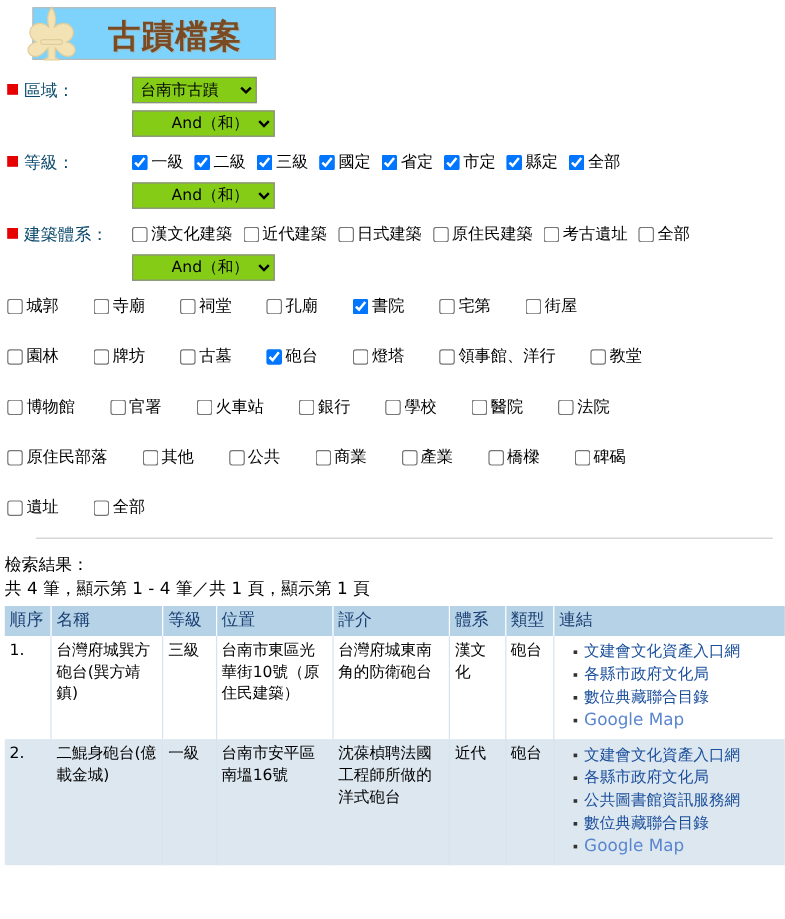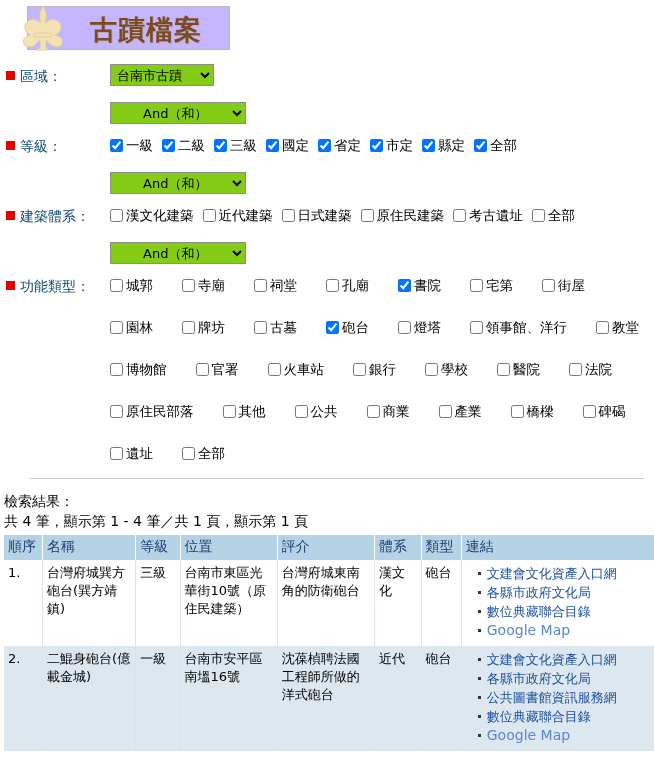--- a/index.html
+++ b/index.html
@@ -18,21 +18,21 @@
     font-size: 13px;
     color: #000000;
   }
 
   
   #logo-banner {
     margin: 6px 0 0 27px;
     width: 203px;
     height: 44px;
     border: 1px solid #b9b9b9;
-    background: #c4b5fd;
+    background: #7dd3fc;
     position: relative;
   }
   #logo-fleur {
     position: absolute;
     left: -18px;
     top: -5px;
     width: 66px;
     height: 54px;
   }
   #logo-title {
@@ -77,21 +77,21 @@
   select {
     font-family: "DejaVu Sans", "Liberation Sans", sans-serif;
     font-size: 13px;
     padding: 1px 2px;
     border: 1px solid #8c8c8c;
     background: #84cc16;
     color: #000;
     height: 22px;
   }
   select.sel-region { width: 104px; }
-  select.sel-bool { width: 136px; margin-top: 16px; padding-left: 28px; }
+  select.sel-bool { width: 119px; margin-top: 6px; padding-left: 28px; }
 
   .cb-group {
     display: flex;
     flex-wrap: wrap;
     align-items: center;
     line-height: 22px;
     max-width: 546px;
   }
   .cb-item {
     display: inline-flex;
@@ -308,23 +308,20 @@
             <span>全部</span>
           </label>
         </div>
       <select class="sel-bool">
         <option>And（和）</option>
       </select>
     </div>
   </div>
 
   <div class="filter-row" style="margin-top:10px;">
-    <div class="filter-label">
-      <span class="bullet"></span><span>功能類型：</span>
-    </div>
     <div class="filter-body">
       <div class="cb-group cb-grid" id="function-group">
           <label class="cb-item">
             <input type="checkbox" style="">
             <span>城郭</span>
           </label>
           <label class="cb-item">
             <input type="checkbox" style="">
             <span>寺廟</span>
           </label>

